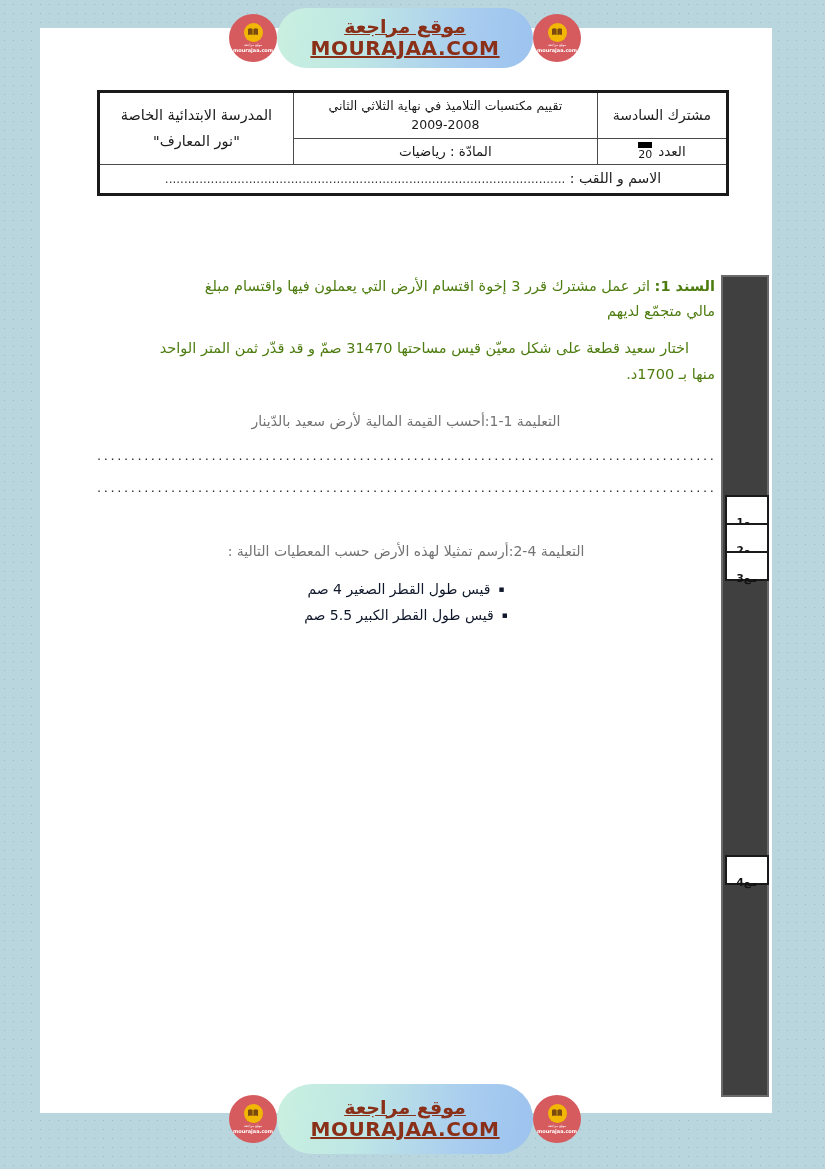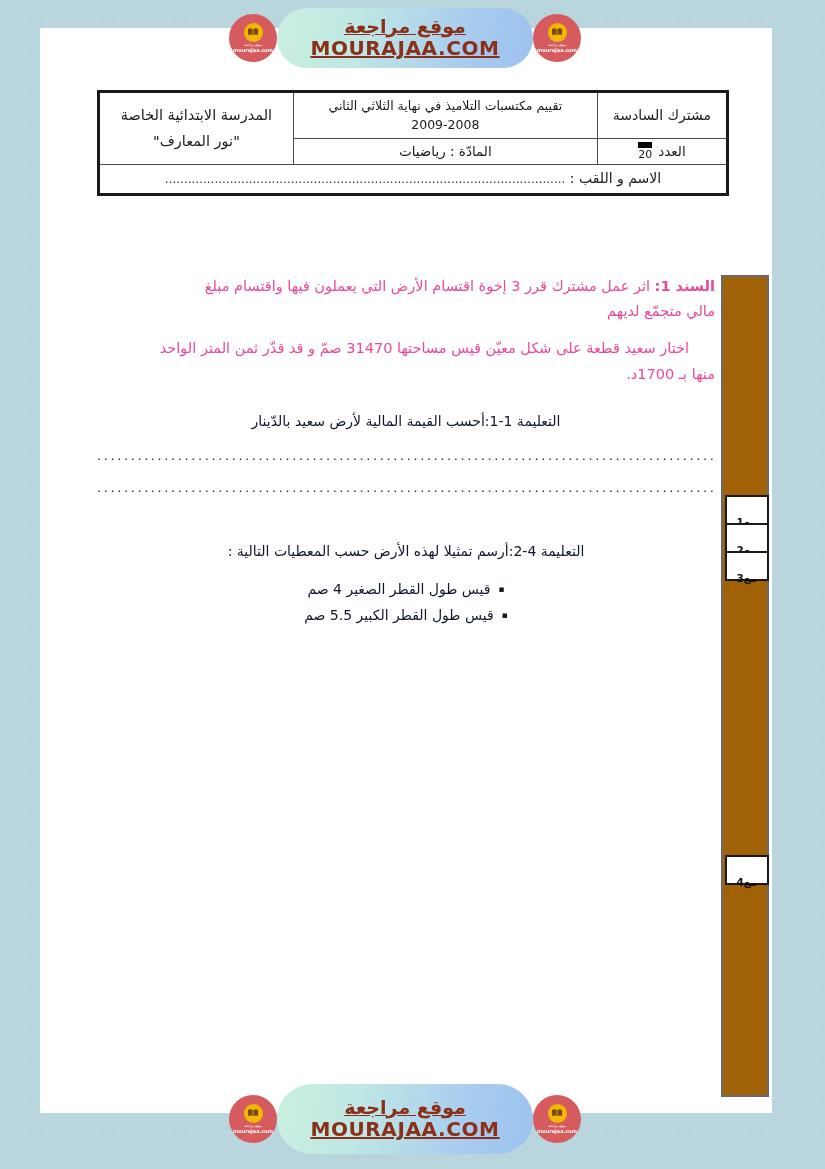--- a/index.html
+++ b/index.html
@@ -83,42 +83,42 @@
     font-size:11px;border-top:6px solid #000000;padding-top:1px;line-height:1.1;
   }
   .name-row td{text-align:center;font-size:14px;padding:5px 10px 7px;}
   .dots-inline{letter-spacing:1.2px;font-size:12px;color:#333;}
 
   
   .body-area{
     position:absolute;left:57px;top:247px;right:57px;
   }
   .p-line{
-    font-size:14.5px;color:#ec4899;line-height:1.6;
+    font-size:14.5px;color:#4d7c0f;line-height:1.6;
     text-align:right;margin:0 0 2px 0;
   }
   .p-block{margin-bottom:14px;}
   .indent-r{padding-right:26px;}
   .bold-lead{font-weight:bold;}
   .instr{
-    font-size:14px;color:#0f172a;text-align:center;margin:14px;line-height:1.7;
+    font-size:14px;color:#737373;text-align:center;margin:14px;line-height:1.7;
   }
   .dotline{
     height:22px;border-bottom:none;margin:6px 0 10px 0;
     font-size:13px;letter-spacing:2.6px;color:#2b2b2b;
     overflow:hidden;white-space:nowrap;text-align:right;direction:ltr;
   }
   .bullets{list-style:none;margin:6px 0 0 0;padding:0;text-align:center;}
   .bullets li{font-size:14px;color:#0f172a;line-height:1.85;}
   .bullets li::before{content:"\25AA";margin-left:8px;font-size:9px;vertical-align:2px;}
 
   
   .score-col{
     position:absolute;left:681px;top:247px;width:44px;height:818px;
-    border:2px solid #6a6a6a;background:#a16207;
+    border:2px solid #6a6a6a;background:#404040;
   }
   .score-cell{
     position:absolute;left:2px;width:40px;height:26px;
     border:2px solid #1a1a1a;border-top:2px solid #1a1a1a;
     background:#fff;
     display:flex;align-items:flex-end;justify-content:center;
   }
   .score-cell span{
     font-size:10.5px;font-weight:bold;color:#111;line-height:1;
     transform:translateY(4px);

